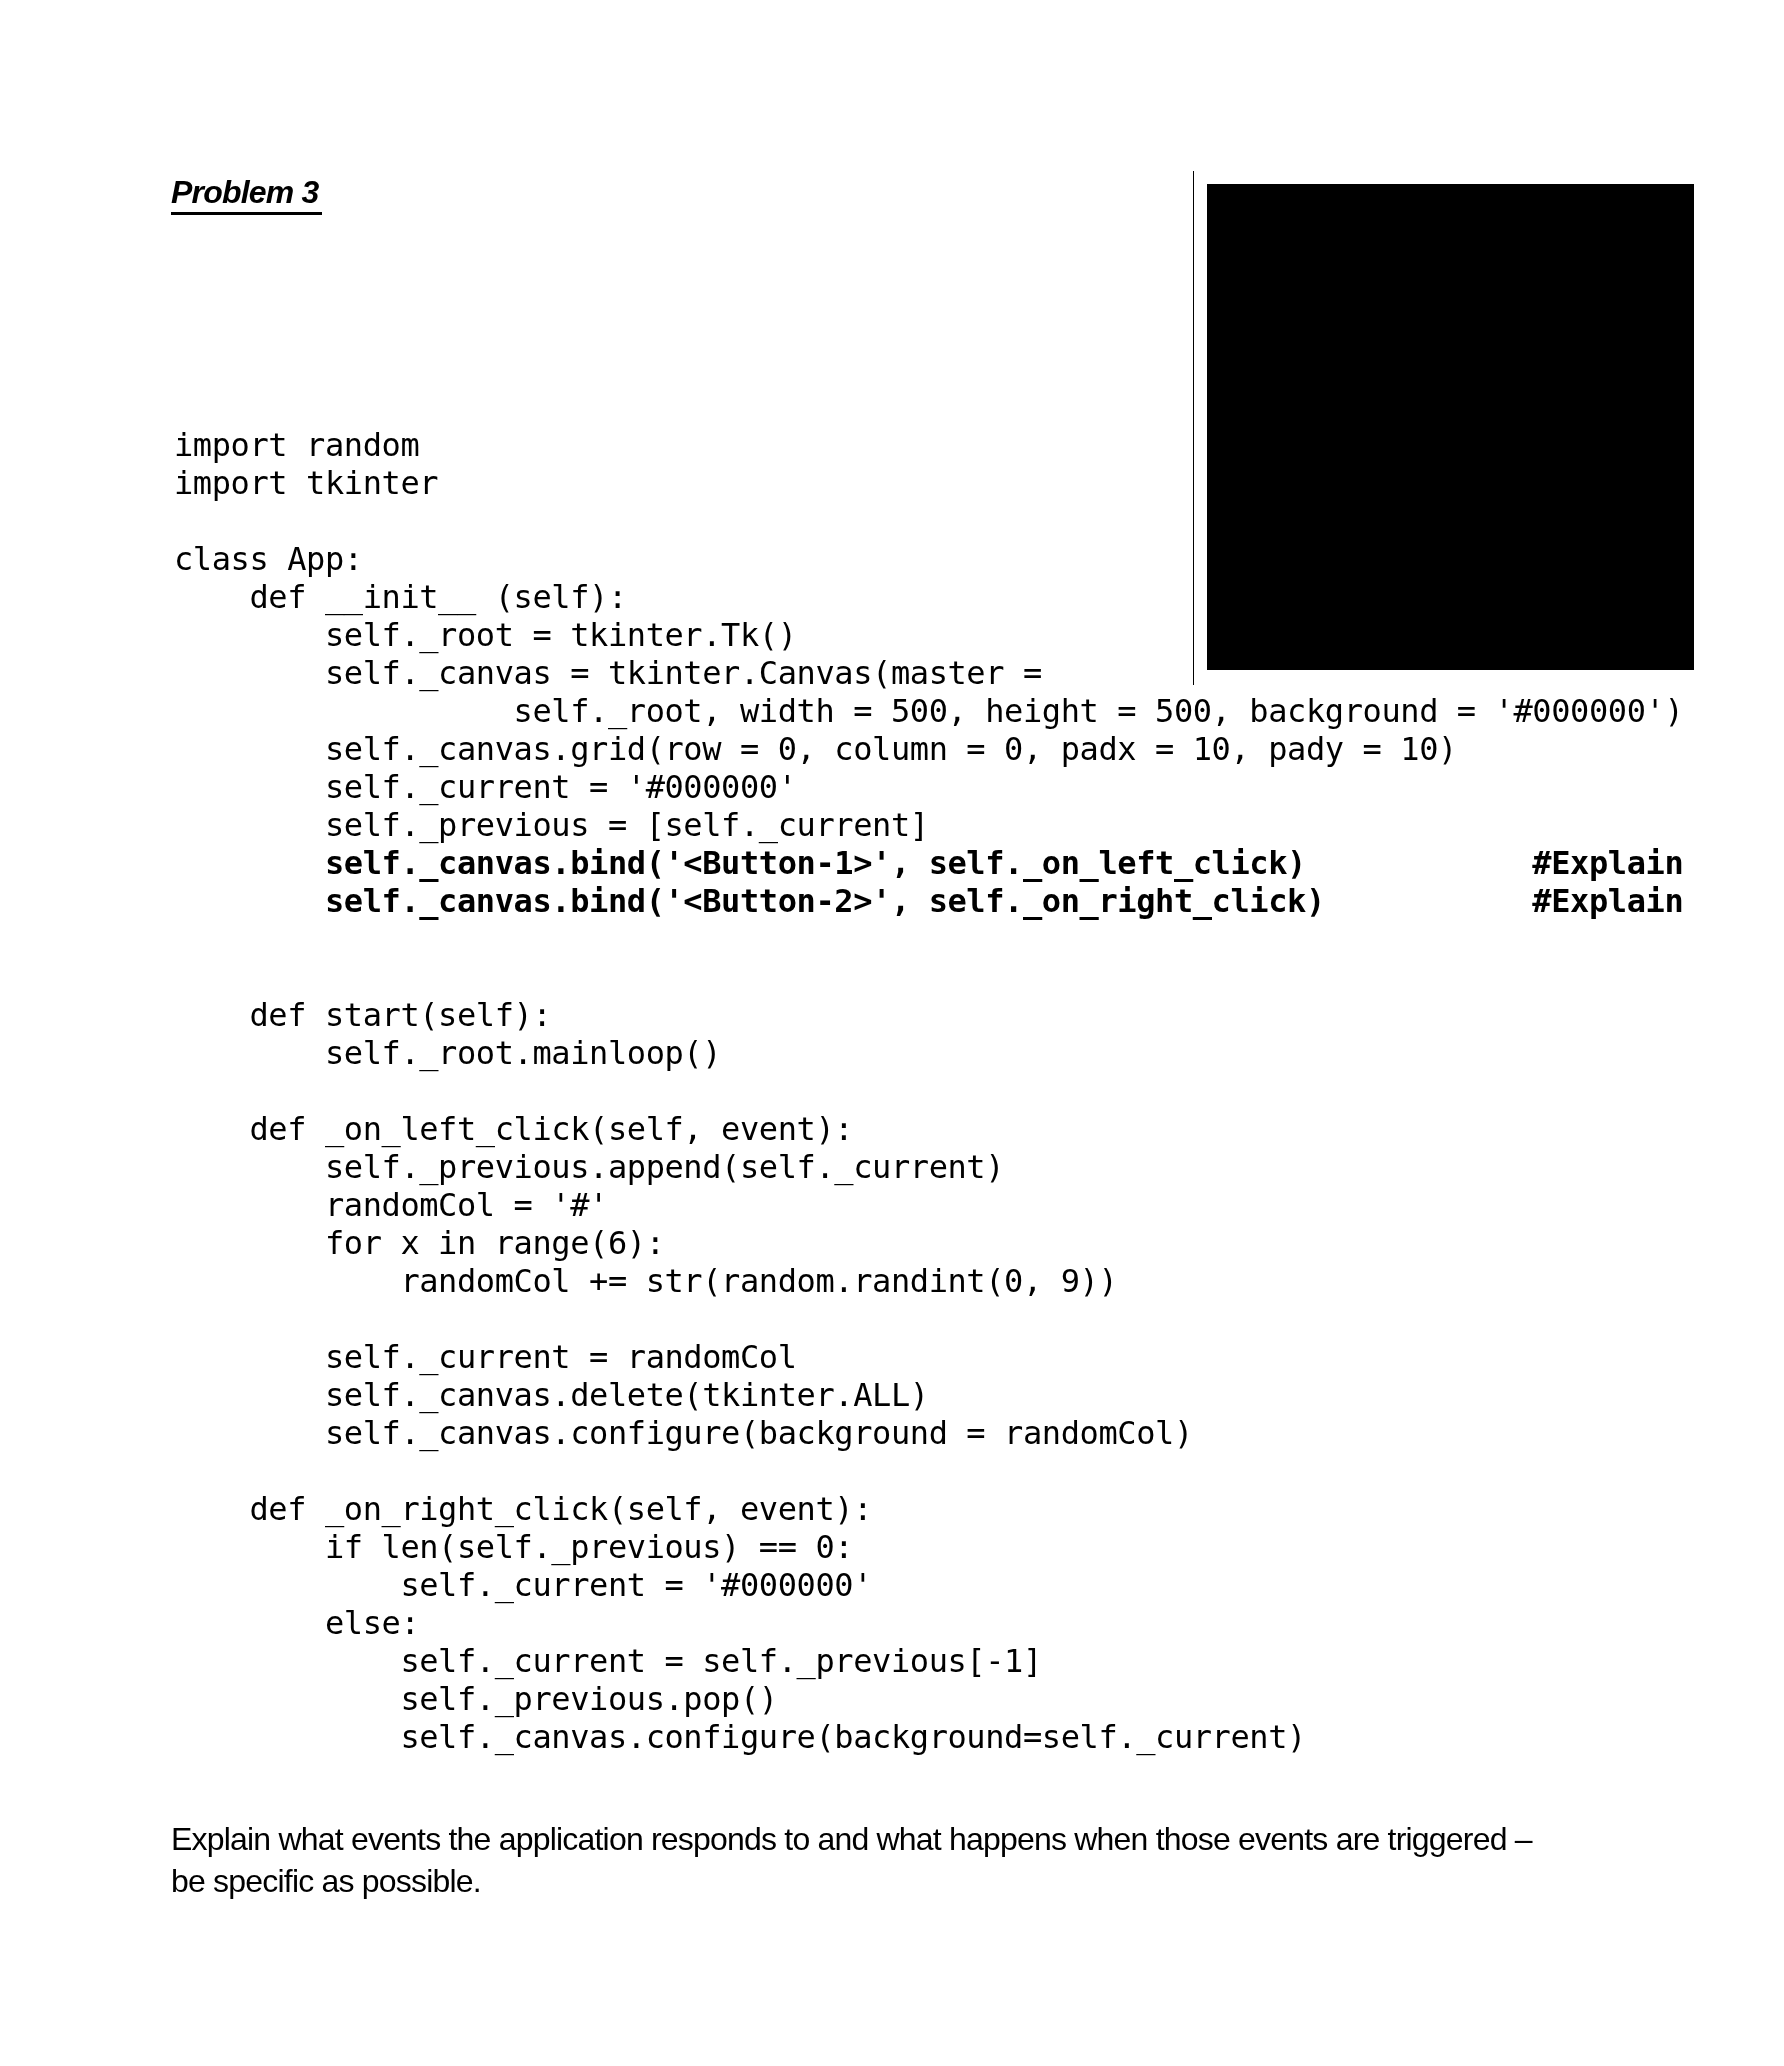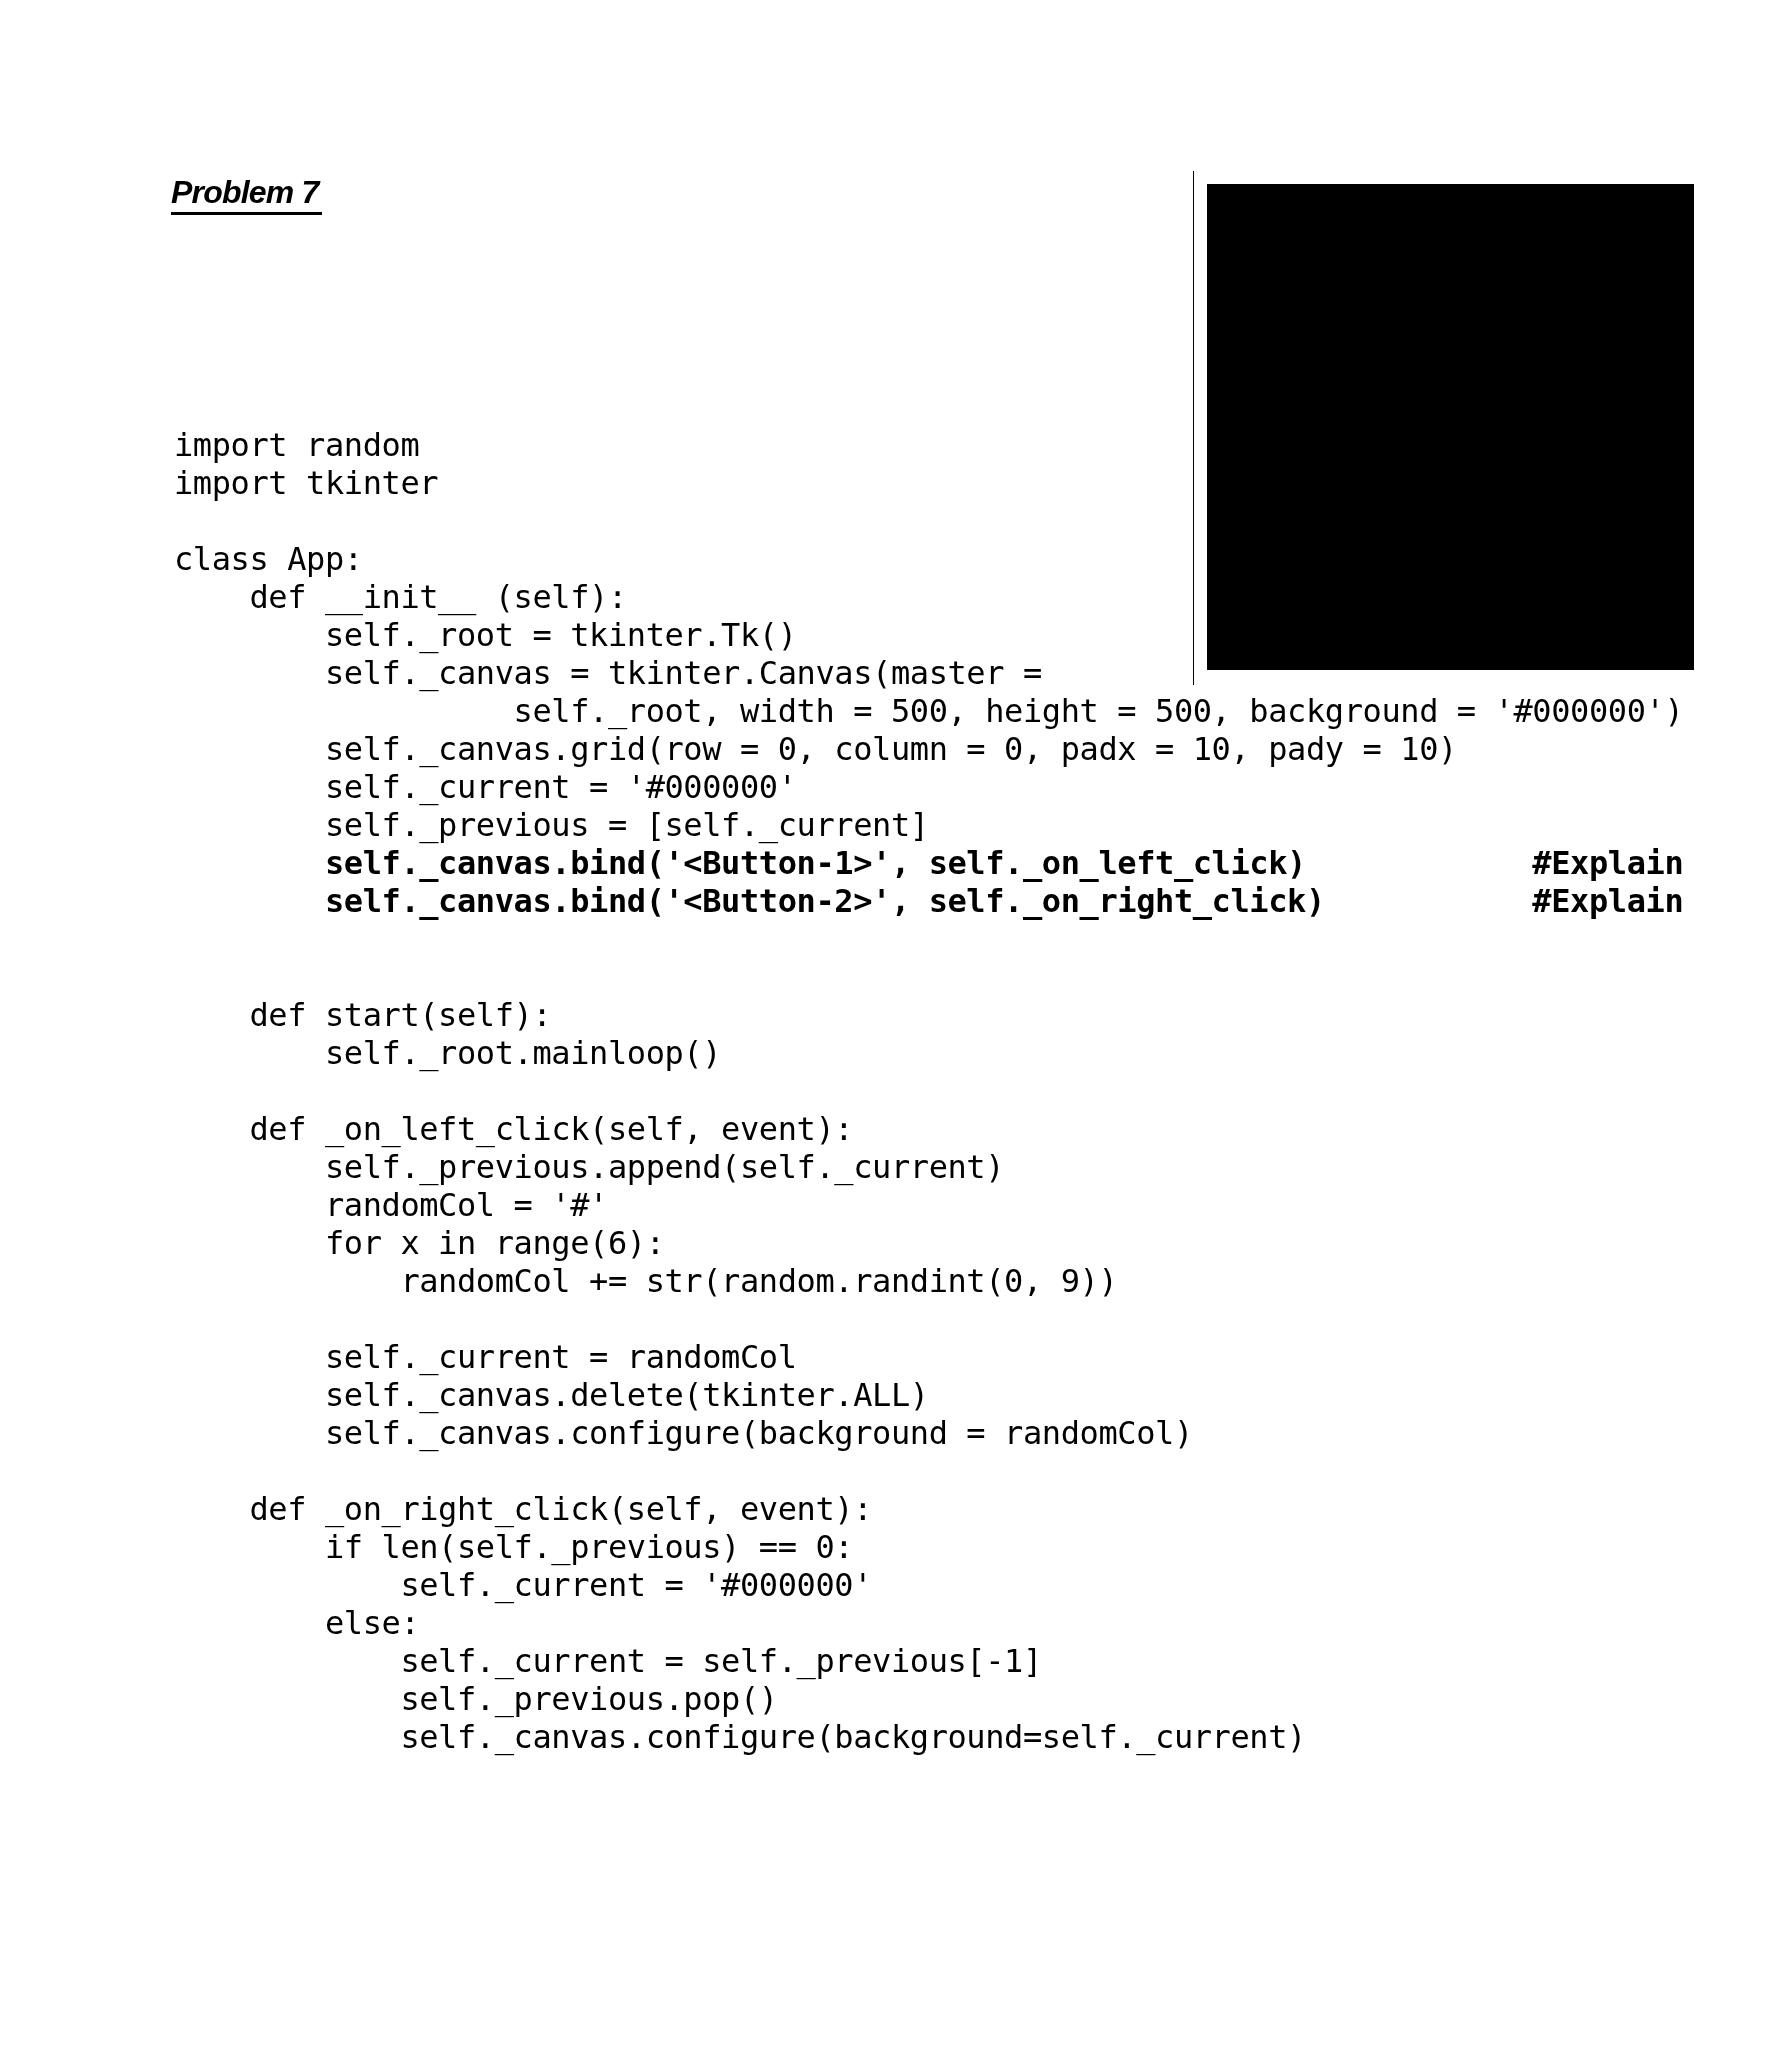--- a/index.html
+++ b/index.html
@@ -69,21 +69,21 @@
     width: 1.2px;
     height: 514px;
     background: #000000;
   }
 </style>
 </head>
 <body>
 
 <div class="page">
 
-  <h1 class="problem-title">Problem 7</h1>
+  <h1 class="problem-title">Problem 3</h1>
 
 
   <div class="frame-rule"></div>
 
   <div class="canvas-preview" style="background-color: rgb(0, 0, 0);"></div>
 
   <pre class="code-block"><span>import random
 import tkinter
 
 class App:
@@ -112,15 +112,17 @@
         self._canvas.configure(background = randomCol)
 
     def _on_right_click(self, event):
         if len(self._previous) == 0:
             self._current = '#000000'
         else:
             self._current = self._previous[-1]
             self._previous.pop()
             self._canvas.configure(background=self._current)</span></pre>
 
+  <p class="body-text question-paragraph">Explain what events the application responds to and what happens when those events are triggered –
+be specific as possible.</p>
 
 </div>
 
 
 </body></html>

